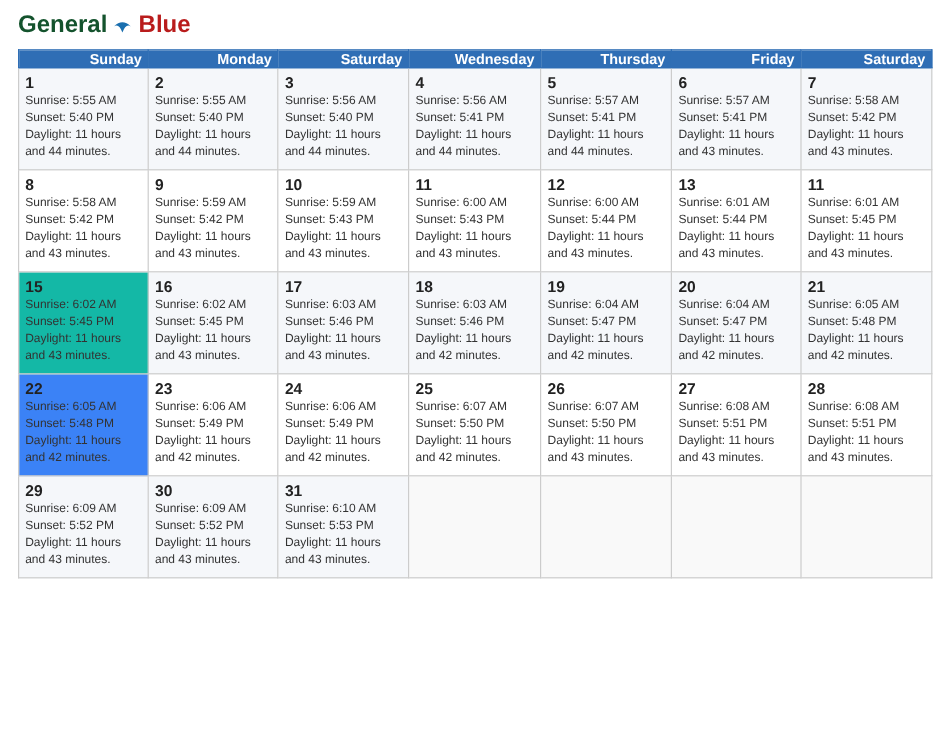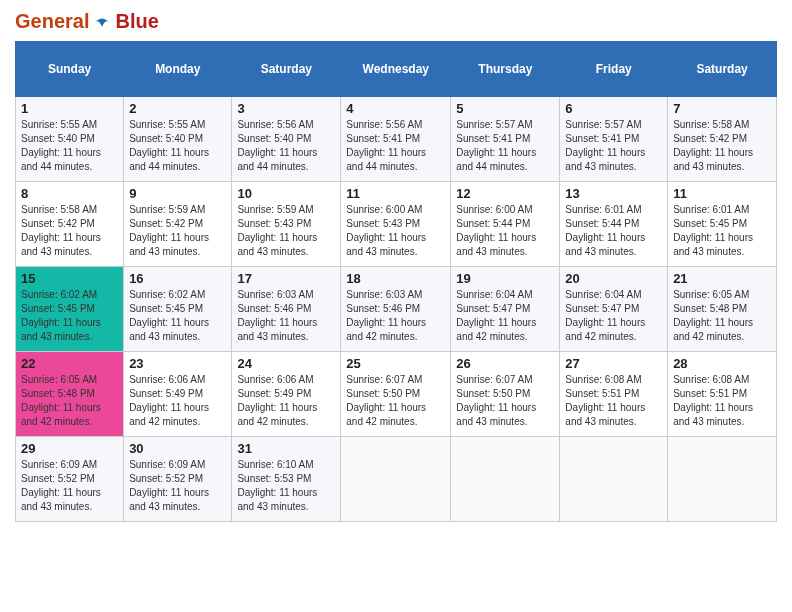--- a/index.html
+++ b/index.html
@@ -48,22 +48,22 @@
       color: #555;
     }
     .calendar {
       width: 100%;
       border-collapse: collapse;
       font-size: 9.5px;
     }
     .calendar thead tr th {
       background-color: #2f6eb5;
       color: white;
-      text-align: center;
-      padding: 20px 5px;
+      text-align: right;
+      padding: 0 5px;
       font-size: 12px;
       font-weight: bold;
       border: 1px solid #2f6eb5;
     }
     .calendar tbody tr td {
       border: 1px solid #ccc;
       vertical-align: top;
       padding: 4px 5px;
       width: 113px;
       height: 85px;
@@ -208,21 +208,21 @@
           <td style="background: rgb(245, 247, 250);">
             <span class="day-number">20</span>
             <div class="day-info">Sunrise: 6:04 AM<br>Sunset: 5:47 PM<br>Daylight: 11 hours and 42 minutes.</div>
           </td>
           <td style="background: rgb(245, 247, 250);">
             <span class="day-number">21</span>
             <div class="day-info">Sunrise: 6:05 AM<br>Sunset: 5:48 PM<br>Daylight: 11 hours and 42 minutes.</div>
           </td>
         </tr>
         <tr>
-          <td style="background: #ec4899;">
+          <td style="background: #3b82f6;">
             <span class="day-number">22</span>
             <div class="day-info">Sunrise: 6:05 AM<br>Sunset: 5:48 PM<br>Daylight: 11 hours and 42 minutes.</div>
           </td>
           <td style="background: rgb(255, 255, 255);">
             <span class="day-number">23</span>
             <div class="day-info">Sunrise: 6:06 AM<br>Sunset: 5:49 PM<br>Daylight: 11 hours and 42 minutes.</div>
           </td>
           <td style="background: rgb(255, 255, 255);">
             <span class="day-number">24</span>
             <div class="day-info">Sunrise: 6:06 AM<br>Sunset: 5:49 PM<br>Daylight: 11 hours and 42 minutes.</div>
@@ -265,15 +265,15 @@
       </tbody>
   </table>
 </div>
 
 <style>
   
   .logo-text {
     font-size: 20px;
     font-weight: bold;
   }
-  .logo-general { color: #c2410c; }
+  .logo-general { color: #14532d; }
   .logo-blue { color: #b91c1c; }
 </style>
 
 </body></html>

